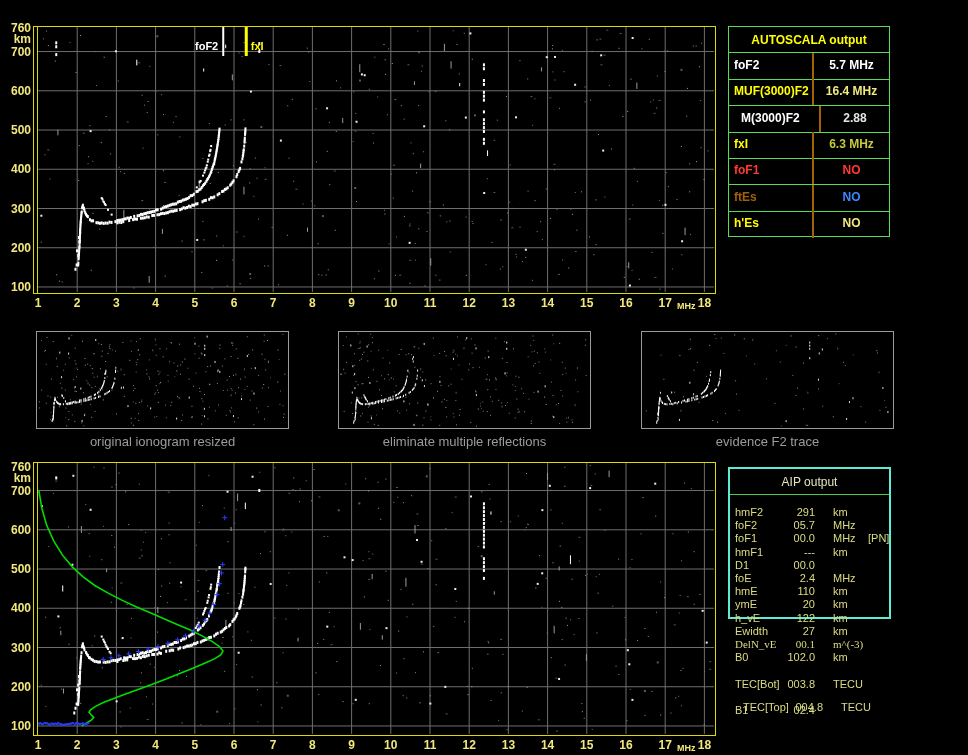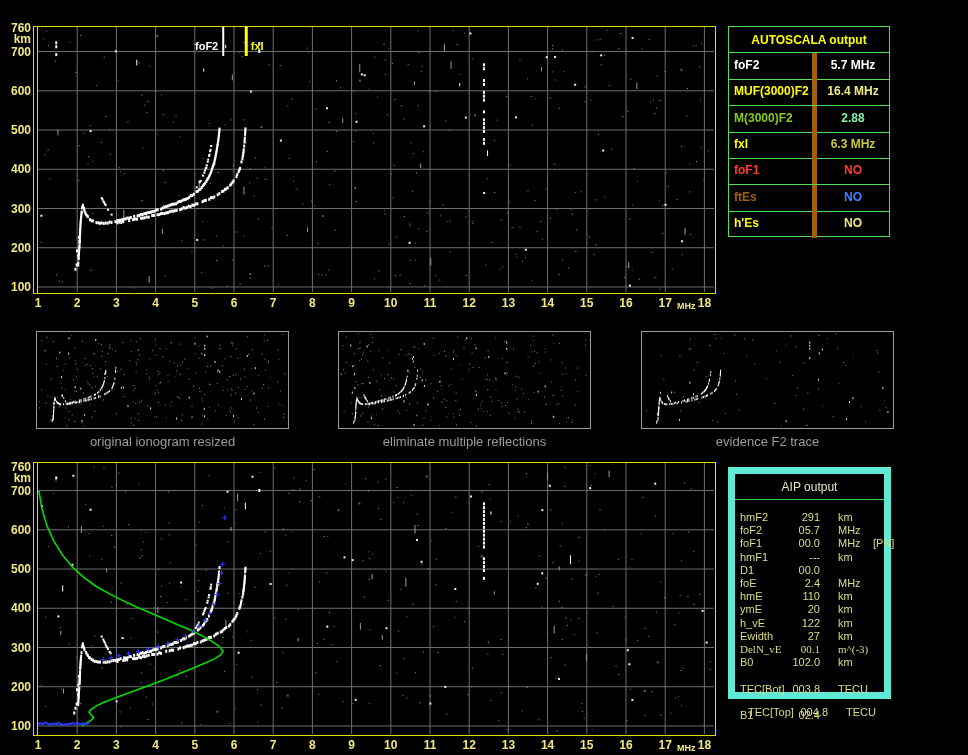--- a/index.html
+++ b/index.html
@@ -16,24 +16,24 @@
   #cap-0{left:36px;} #cap-1{left:338px;} #cap-2{left:641px;}
   
   .otable{position:absolute;left:728px;top:26px;width:162px;height:211px;
           border:1px solid #55DD55;box-sizing:border-box;font-weight:bold;font-size:12px;}
   .otable .hdr{height:26px;line-height:26px;text-align:center;color:#FFFF00;
                border-bottom:1px solid #55DD55;box-sizing:border-box;}
   .orow{position:absolute;left:0;width:160px;height:27px;display:flex;
         border-bottom:1px solid #55DD55;box-sizing:border-box;}
   .orow:last-child{border-bottom:none;}
   .orow .lab{width:83px;padding-left:5px;line-height:25px;box-sizing:border-box;}
-  .orow .val{flex:1;border-left:5px solid #a16207;text-align:center;line-height:25px;}
+  .orow .val{flex:1;border-left:2px solid #a16207;text-align:center;line-height:25px;}
   
-  .aip{position:absolute;left:728px;top:467px;width:163px;height:232px;
-       border:7px solid #5eead4;box-sizing:border-box;font-size:11px;}
+  .aip{position:absolute;left:728px;top:467px;width:163px;height:152px;
+       border:2px solid #5eead4;box-sizing:border-box;font-size:11px;}
   .aip .hdr{height:26px;line-height:26px;text-align:center;color:#E4E4C0;font-size:12px;
             border-bottom:1px solid #44CC44;box-sizing:border-box;}
   .aiprow{position:absolute;left:0;width:163px;height:13px;line-height:13px;color:#DCDC84;}
   .aiprow .lab{position:absolute;left:5px;}
   .aiprow .val{position:absolute;left:38px;width:47px;text-align:right;}
   .aiprow .unit{position:absolute;left:103px;}
   .aiprow .extra{position:absolute;left:138px;}
 </style>
 </head>
 <body>
@@ -751,22 +751,22 @@
     <div id="autoscala-rows">
         <div class="orow" style="top: 26px;">
           <span class="lab" style="color: rgb(255, 255, 255);">foF2</span>
           <span class="val" style="color: rgb(255, 255, 255);">5.7 MHz</span>
         </div>
         <div class="orow" style="top: 52.3px;">
           <span class="lab" style="color: rgb(255, 255, 0);">MUF(3000)F2</span>
           <span class="val" style="color: rgb(239, 233, 126);">16.4 MHz</span>
         </div>
         <div class="orow" style="top: 78.6px;">
-          <span class="lab" style="color: #84cc16;">M(3000)F2</span>
-          <span class="val" style="color: #86efac;">2.88</span>
+          <span class="lab" style="color: #ffffff; margin-left: 7px;">M(3000)F2</span>
+          <span class="val" style="color: #e5e5e5;">2.88</span>
         </div>
         <div class="orow" style="top: 104.9px;">
           <span class="lab" style="color: rgb(255, 255, 0);">fxI</span>
           <span class="val" style="color: rgb(201, 201, 59);">6.3 MHz</span>
         </div>
         <div class="orow" style="top: 131.2px;">
           <span class="lab" style="color: rgb(255, 59, 48);">foF1</span>
           <span class="val" style="color: rgb(255, 59, 48);">NO</span>
         </div>
         <div class="orow" style="top: 157.5px;">

